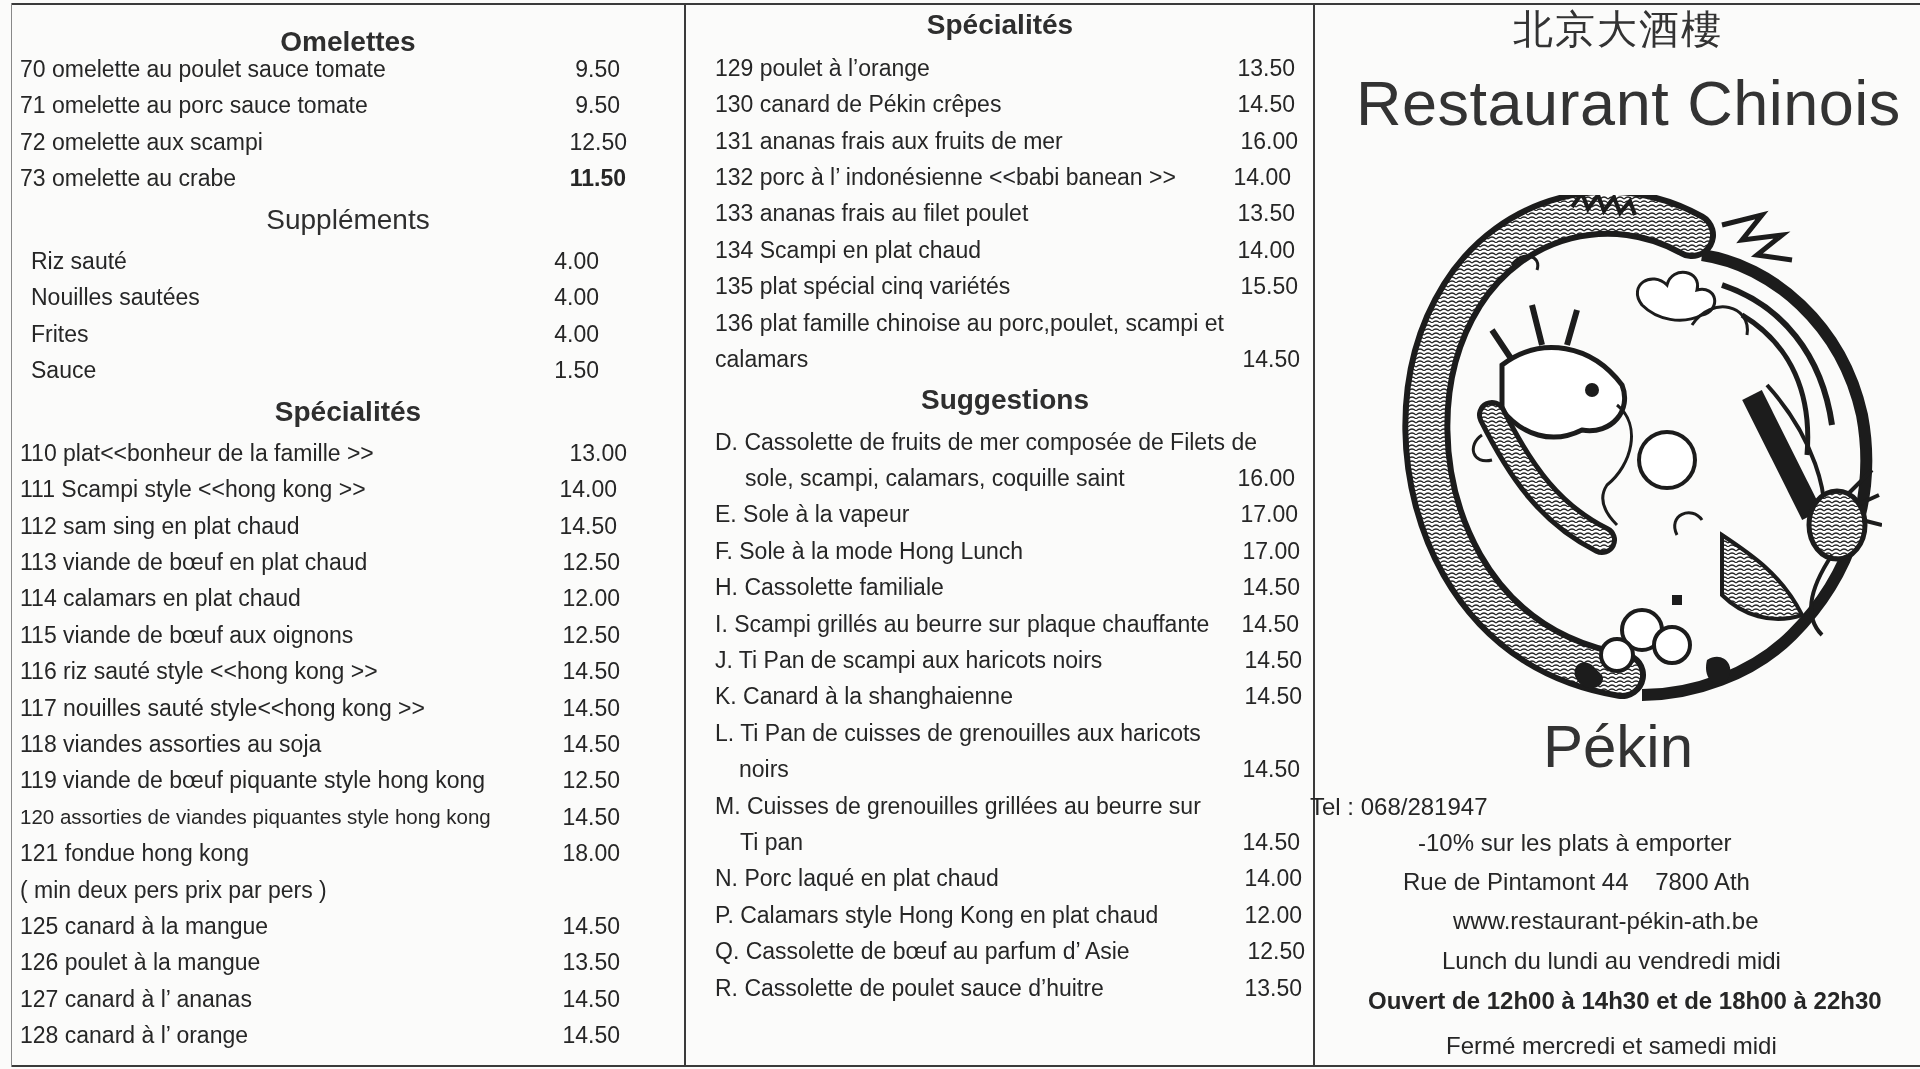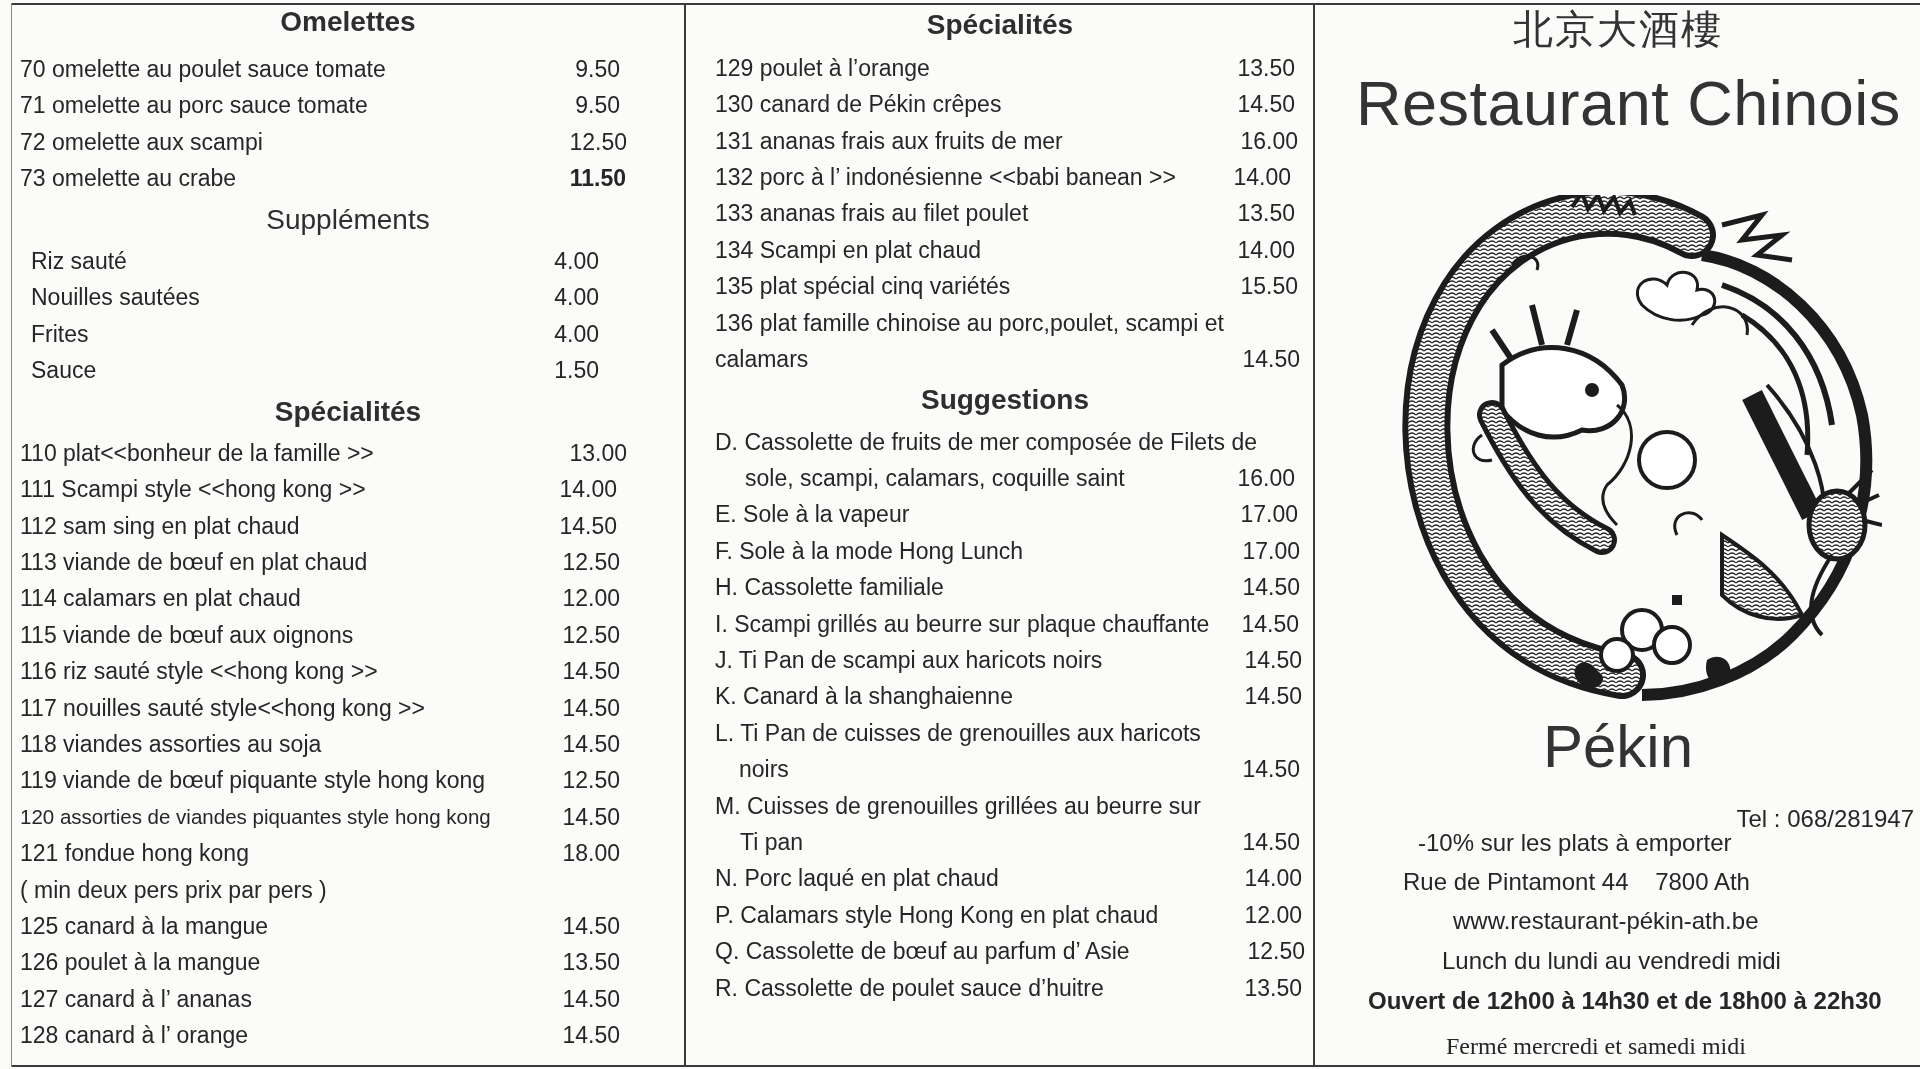--- a/index.html
+++ b/index.html
@@ -35,21 +35,21 @@
 </head>
 <body>
 
 <div class="rule" style="left:12px; top:3px; width:1908px; height:2px;"></div>
 <div class="rule" style="left:12px; top:1065px; width:1908px; height:2px;"></div>
 <div class="rule" style="left:11px; top:3px; width:1px; height:1064px; background:#888;"></div>
 <div class="rule" style="left:684px; top:3px; width:1.5px; height:1064px;"></div>
 <div class="rule" style="left:1313px; top:3px; width:1.5px; height:1064px;"></div>
 
 <section>
-  <div class="heading bold" style="left:12px; width:672px; top:4px;">Omelettes</div>
+  <div class="heading bold" style="left:12px; width:672px; top:24px;">Omelettes</div>
 
   <div class="row" style="left:20px; top:51px;">
       <span class="label">70  omelette au poulet sauce tomate</span>
       <span class="price" style="left:480px; width:120px;">9.50</span>
     </div>
   <div class="row" style="left:20px; top:87px;">
       <span class="label">71  omelette au porc sauce tomate</span>
       <span class="price" style="left:480px; width:120px;">9.50</span>
     </div>
   <div class="row" style="left:20px; top:124px;">
@@ -309,20 +309,20 @@
       <circle cx="280" cy="450" r="18" fill="#fff" stroke="#1c1c1c" stroke-width="4"></circle>
       <circle cx="225" cy="460" r="16" fill="#fff" stroke="#1c1c1c" stroke-width="4"></circle>
       <path d="M200 470 c-15 -10 -25 10 -10 20 c10 8 25 0 20 -10 Z" fill="#1c1c1c"></path>
       <path d="M315 465 c15 -10 30 5 20 20 c-10 10 -25 0 -20 -20 Z" fill="#1c1c1c"></path>
       <path d="M285 340 c-10 -20 15 -30 25 -15" stroke="#1c1c1c" stroke-width="3" fill="none"></path>
       <rect x="280" y="400" width="10" height="10" fill="#1c1c1c"></rect>
     </svg>
   </div>
 
   <div id="pekin">Pékin</div>
-  <div class="right-line" style="left:1316px; width:604px; text-align:right; top:789px; margin-left:-6px;margin-top:12px;">Tel : 068/281947</div>
+  <div class="right-line" style="left:1316px; width:604px; text-align:left; top:789px; margin-left:-6px;">Tel : 068/281947</div>
   <div class="right-line" style="left:1418px; top:825px;text-align:right;">-10% sur les plats à emporter</div>
   <div class="right-line" style="left:1403px; top:864px; white-space:pre;">Rue de Pintamont 44    7800 Ath</div>
   <div class="right-line" style="left:1453px; top:903px;">www.restaurant-pékin-ath.be</div>
   <div class="right-line" style="left:1442px; top:943px;">Lunch du lundi au vendredi midi</div>
   <div class="right-line" style="left:1368px; top:983px;font-weight:bold;">Ouvert de 12h00 à 14h30 et de 18h00 à 22h30</div>
-  <div class="right-line" style="left:1446px; top:1028px;font-family:Liberation Serif, serif;">Fermé mercredi et samedi midi</div>
+  <div class="right-line" style="left:1446px; top:1028px;">Fermé mercredi et samedi midi</div>
 </section>
 
 </body></html>

